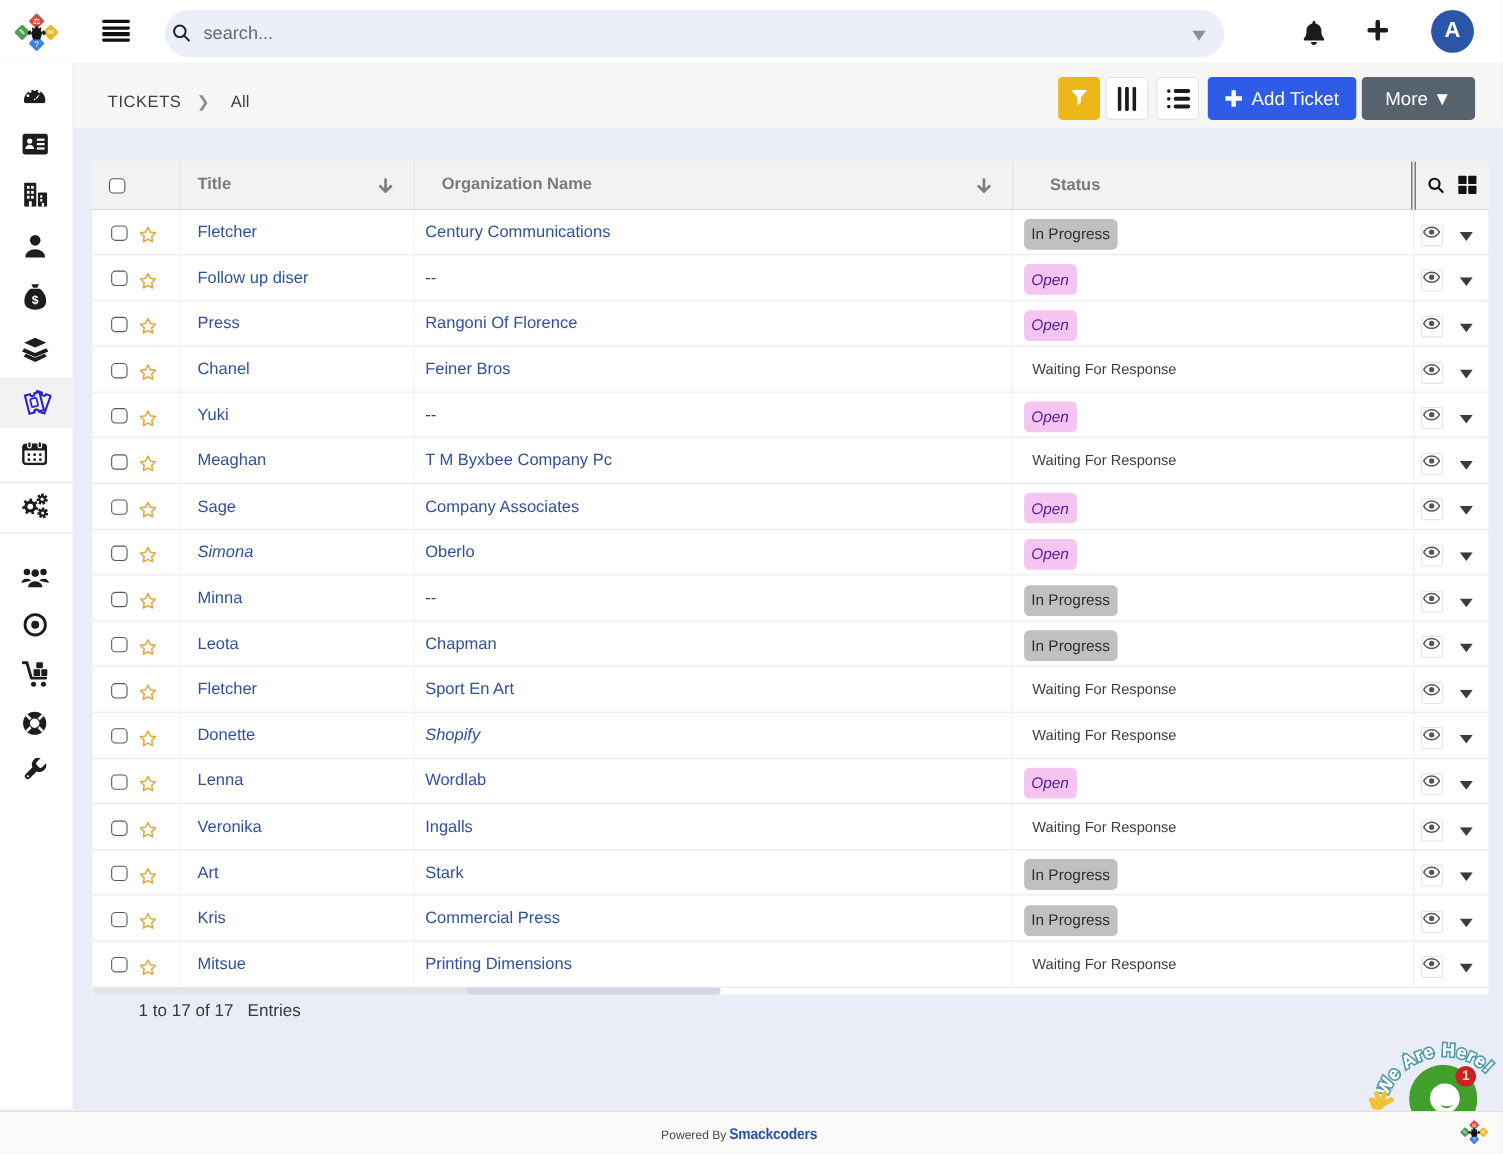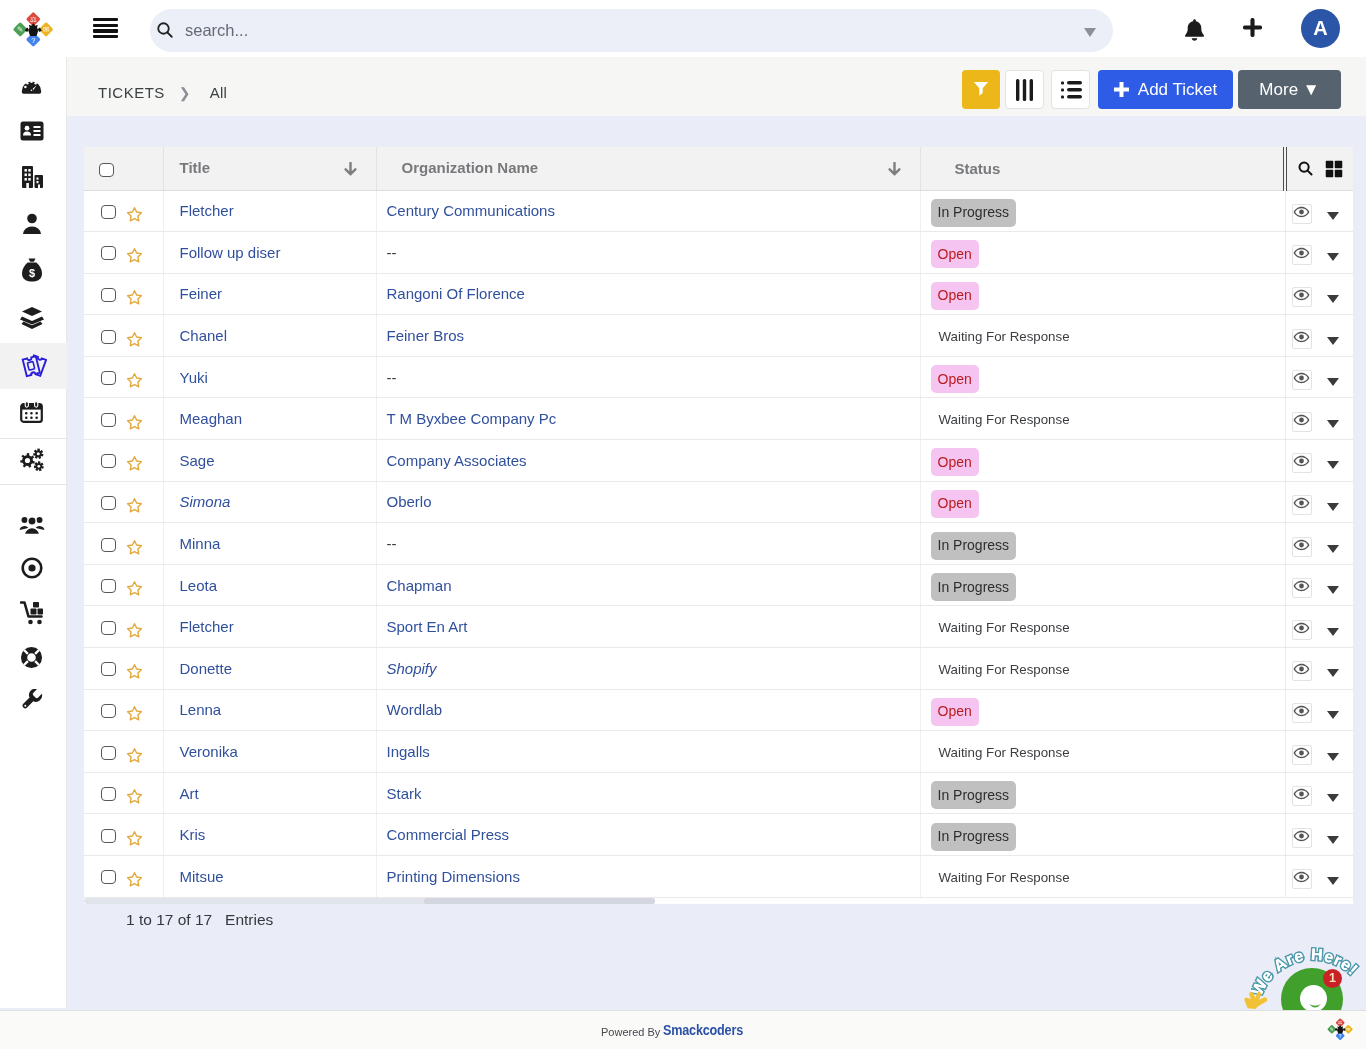--- a/index.html
+++ b/index.html
@@ -29,21 +29,21 @@
 .btn-add { left:1098px; width:135px; background:#2e5ce6; color:#fff; font-size:17px; text-align:center; line-height:39px; }
 .btn-more { left:1238px; width:103px; background:#57626f; color:#fff; font-size:17px; text-align:center; line-height:39px; }
 .card { position:absolute; left:84px; top:147px; width:1269px; height:757px; background:#fff; }
 table.grid { border-collapse:collapse; width:1269px; table-layout:fixed; font-size:15px; }
 table.grid th { height:43px; background:#f2f2f2; color:#77797c; font-weight:bold; text-align:left; border-right:1px solid #e2e2e2; border-bottom:1px solid #dcdcdc; }
 table.grid td { height:41.6px; border-bottom:1px solid #e9e9e9; border-right:1px solid #efefef; vertical-align:middle; }
 td.c-check { border-right:1px solid #efefef; }
 a.lnk { color:#30509c; text-decoration:none; }
 .badge { display:inline-block; font-size:14px; line-height:17px; border-radius:5px; padding:5.5px 7px; position:relative; top:2px; }
 .b-prog { background:#c0c0c0; color:#2e2e2e; }
-.b-open { background:#f6c4f1; color:#b91c1c; }
+.b-open { background:#f6c4f1; color:#4c1d95;font-style:italic; }
 .wait { color:#3b3d40; font-size:13.3px; margin-left:8px; }
 .cb { display:inline-block; width:15px; height:14px; border:1.8px solid #55585c; border-radius:4px; background:#fff; vertical-align:middle; }
 .pager { position:absolute; left:126px; top:911px; font-size:15.5px; color:#35383c; }
 .footer { position:absolute; left:0; top:1010px; width:1366px; height:39px; background:#fafaf9; border-top:1px solid #e0e0e0; z-index:6; }
 .pw { position:absolute; left:601px; top:15px; font-size:11px; color:#45484d; }
 .sc { position:absolute; left:663px; top:11px; font-size:14px; font-weight:bold; color:#2b52a8; letter-spacing:-0.2px; transform:scaleX(0.9); transform-origin:0 0; }
 </style>
 </head>
 <body>
 
@@ -326,21 +326,21 @@
 <td style="border-right:none;"><span style="display:inline-block;margin-left:6px;border:1px solid #e3e3e3;border-radius:2px;width:20px;height:20px;text-align:center;line-height:16px;position:relative;top:3px;"><svg width="17" height="12" viewBox="0 0 17 12">
                 <path d="M8.5 0.8 C12.2 0.8 15.2 3.4 16.4 6 C15.2 8.6 12.2 11.2 8.5 11.2 C4.8 11.2 1.8 8.6 0.6 6 C1.8 3.4 4.8 0.8 8.5 0.8 Z M8.5 2.2 C4.2 2.2 2.6 5.2 2.2 6 C2.6 6.8 4.2 9.8 8.5 9.8 C12.8 9.8 14.4 6.8 14.8 6 C14.4 5.2 12.8 2.2 8.5 2.2 Z M8.5 3.6 A2.4 2.4 0 1 1 8.5 8.4 A2.4 2.4 0 1 1 8.5 3.6 Z" fill="#555" fill-rule="evenodd"></path>
               </svg></span><span style="display:inline-block;margin-left:15px;position:relative;top:5px;"><svg width="12" height="8" viewBox="0 0 12 8">
                 <path d="M0 0h12L6 8z" fill="#3b3b3b"></path>
               </svg></span></td>
 </tr>
 <tr>
 <td class="c-check"><span style="padding-left:17px;display:inline-block;position:relative;top:1px;"><span class="cb"></span></span><span style="display:inline-block;margin-left:10px;vertical-align:middle;position:relative;top:5px;"><svg width="17" height="17" viewBox="0 0 24 24">
                 <path d="M12 2.4l3 6.1 6.7 .95-4.85 4.7 1.15 6.7L12 17.7l-6 3.15 1.15-6.7L2.3 9.45 9 8.5z" fill="none" stroke="#e2a93e" stroke-width="2" stroke-linejoin="round"></path>
               </svg></span></td>
-<td><span style="padding-left:16px;"><a class="lnk">Feiner</a></span></td>
+<td><span style="padding-left:16px;"><a class="lnk">Press</a></span></td>
 <td><span style="padding-left:10px;"><a class="lnk">Rangoni Of Florence</a></span></td>
 <td style="border-right:1px solid #ededed;"><span style="padding-left:10px;"><span class="badge b-open">Open</span></span></td>
 <td style="border-right:none;"><span style="display:inline-block;margin-left:6px;border:1px solid #e3e3e3;border-radius:2px;width:20px;height:20px;text-align:center;line-height:16px;position:relative;top:3px;"><svg width="17" height="12" viewBox="0 0 17 12">
                 <path d="M8.5 0.8 C12.2 0.8 15.2 3.4 16.4 6 C15.2 8.6 12.2 11.2 8.5 11.2 C4.8 11.2 1.8 8.6 0.6 6 C1.8 3.4 4.8 0.8 8.5 0.8 Z M8.5 2.2 C4.2 2.2 2.6 5.2 2.2 6 C2.6 6.8 4.2 9.8 8.5 9.8 C12.8 9.8 14.4 6.8 14.8 6 C14.4 5.2 12.8 2.2 8.5 2.2 Z M8.5 3.6 A2.4 2.4 0 1 1 8.5 8.4 A2.4 2.4 0 1 1 8.5 3.6 Z" fill="#555" fill-rule="evenodd"></path>
               </svg></span><span style="display:inline-block;margin-left:15px;position:relative;top:5px;"><svg width="12" height="8" viewBox="0 0 12 8">
                 <path d="M0 0h12L6 8z" fill="#3b3b3b"></path>
               </svg></span></td>
 </tr>
 <tr>
 <td class="c-check"><span style="padding-left:17px;display:inline-block;position:relative;top:1px;"><span class="cb"></span></span><span style="display:inline-block;margin-left:10px;vertical-align:middle;position:relative;top:5px;"><svg width="17" height="17" viewBox="0 0 24 24">

